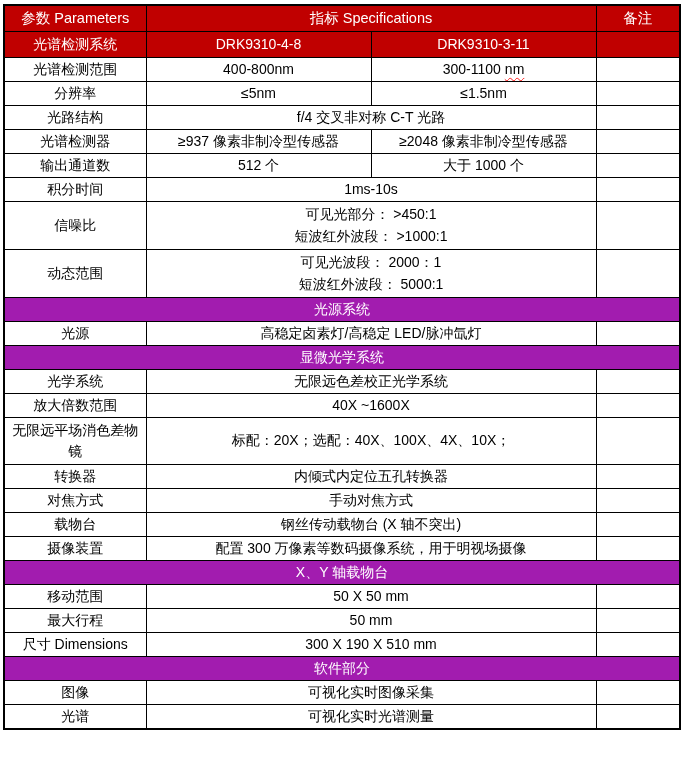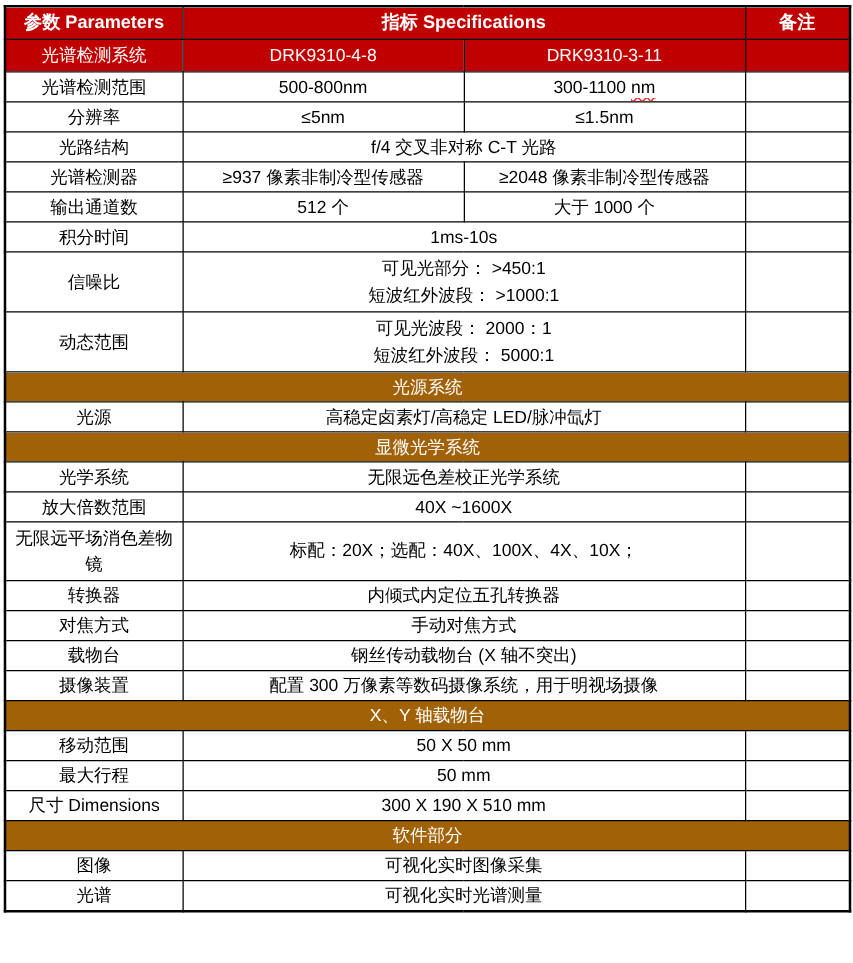--- a/index.html
+++ b/index.html
@@ -37,29 +37,29 @@
   }
   td.param {
     text-align: left;
   }
   .red {
     background: #C00000;
     color: #ffffff;
   }
   tr.header-row td {
     height: 23px;
-    font-weight: bold;
+    font-weight: normal;
     font-size: 14.5px;
     text-align: center;
   }
   tr.model-row td {
     height: 23px;
   }
   td.section-cell {
-    background: #a16207;
+    background: #a21caf;
     color: #ffffff;
     text-align: center;
     height: 21px;
   }
   tr.tall td {
     height: 44px;
   }
   td.multiline div {
     line-height: 1.6;
   }
@@ -93,21 +93,21 @@
     </thead>
     <tbody>
         <tr class="model-row">
           <td class="param red">光谱检测系统</td>
           <td class="red">DRK9310-4-8</td>
           <td class="red">DRK9310-3-11</td>
           <td class="red"></td>
         </tr>
         <tr>
           <td class="param">光谱检测范围</td>
-          <td>500-800nm</td>
+          <td>400-800nm</td>
           <td><span>300-1100</span><span class="wavy">nm</span></td>
           <td></td>
         </tr>
         <tr>
           <td class="param">分辨率</td>
           <td>≤5nm</td>
           <td>≤1.5nm</td>
           <td></td>
         </tr>
         <tr>

